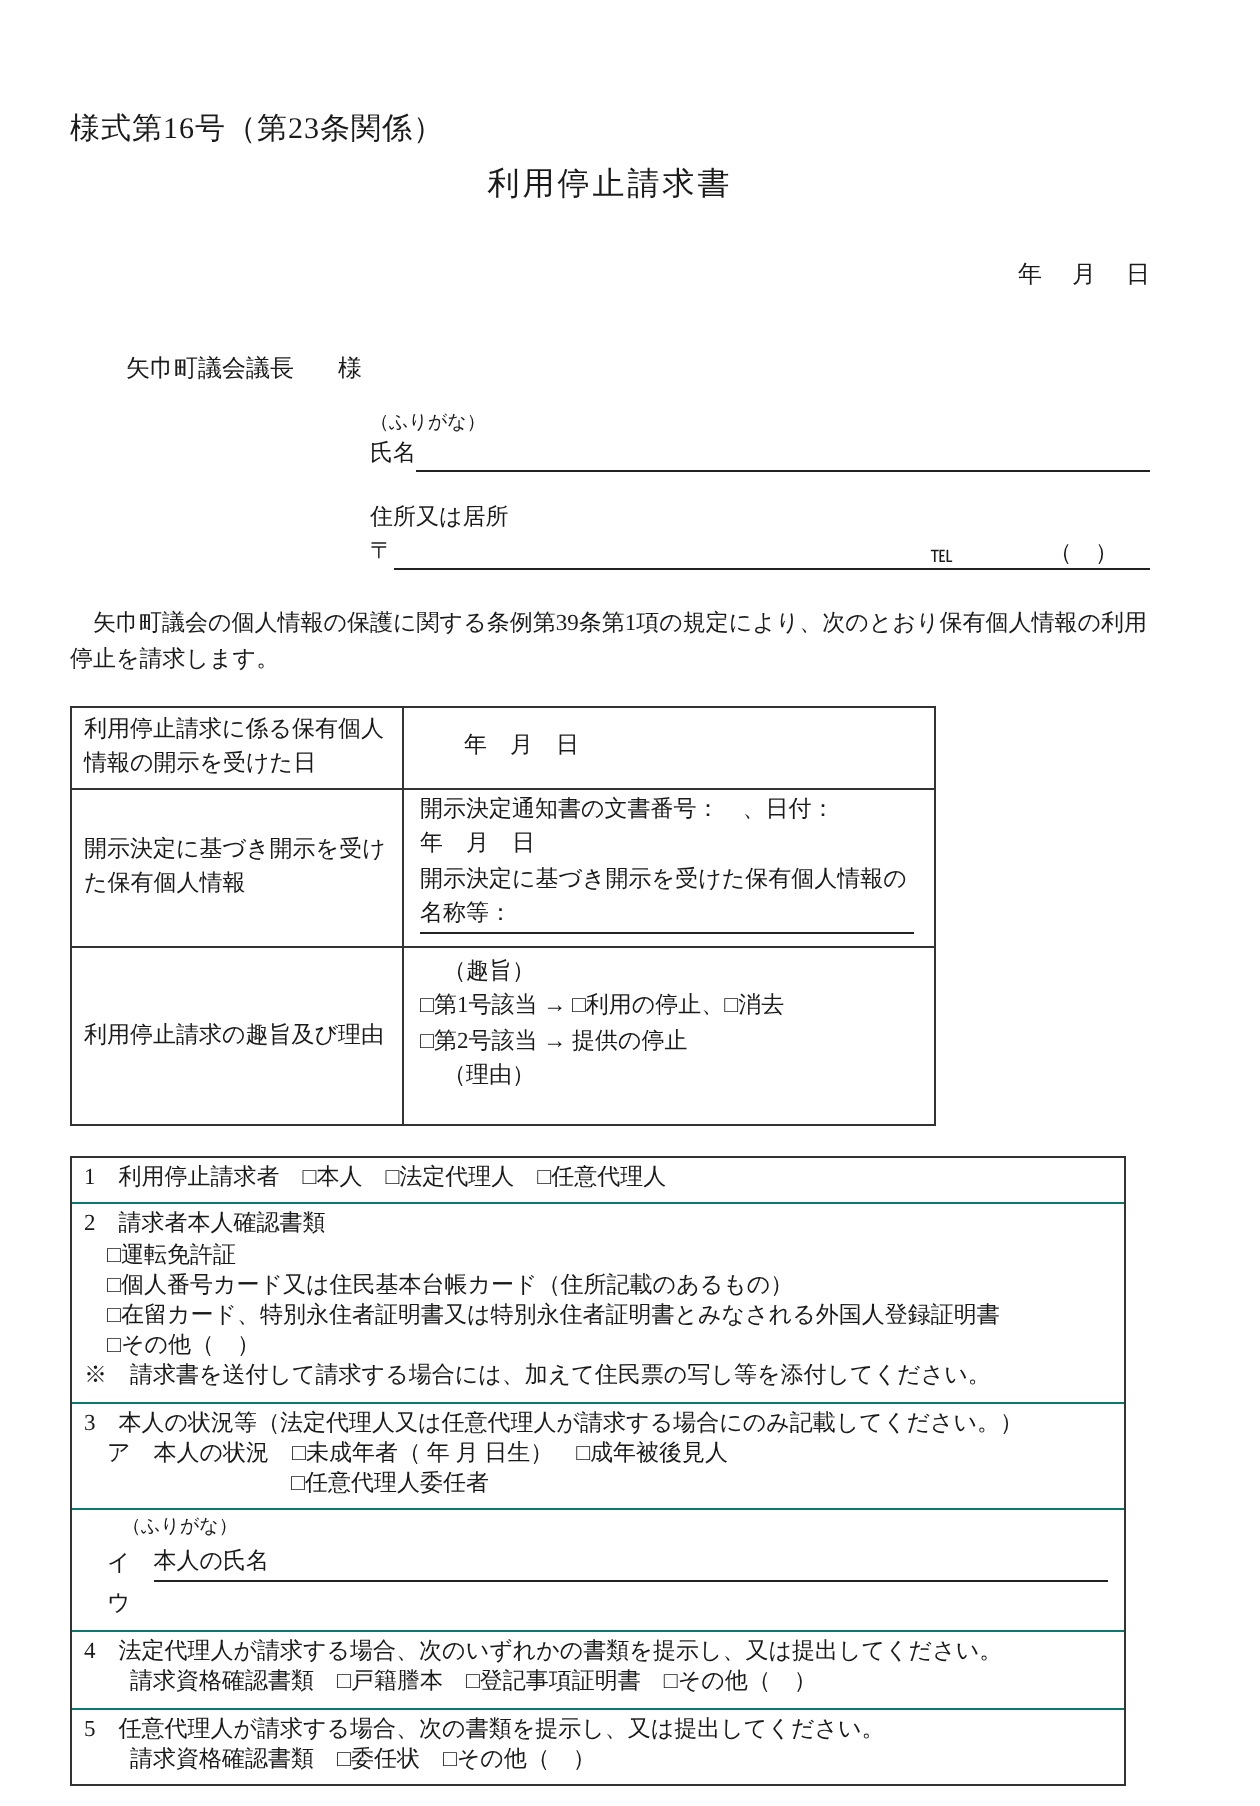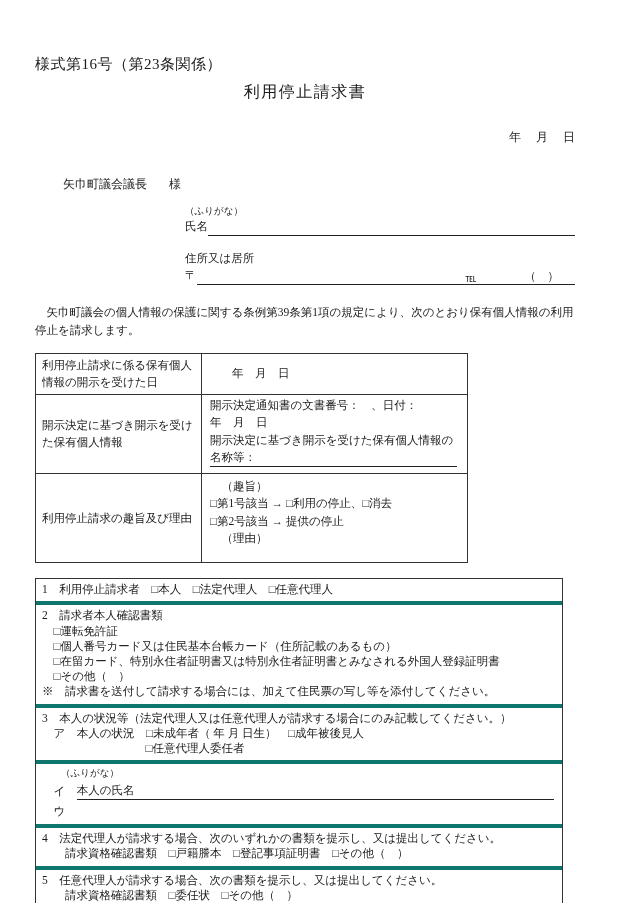--- a/index.html
+++ b/index.html
@@ -53,21 +53,21 @@
   td.val { padding: 2px 8px; line-height: 1.5; }
   .val-inner { white-space: pre-wrap; }
   .r1-val { padding-left: 22px; }
   td.r2val { vertical-align: top; }
   .r2cell { display: flex; flex-direction: column; min-height: 56px; padding-bottom: 4px; }
   .cell-underline { margin-top: auto; border-bottom: 1px solid #222; height: 0; margin-left: 0; margin-right: 2px; }
   .r3cell { min-height: 84px; padding-top: 2px; }
   .tline { white-space: pre-wrap; }
 
   .t2 { margin-top: 15px; width: 528px; border: 1px solid #333; font-size: 11.5px; }
-  .t2row { border-top: 4px solid #0f766e; padding: 3px 6px 4px 6px; line-height: 1.38; }
+  .t2row { border-top: 1px solid #0f766e; padding: 3px 6px 4px 6px; line-height: 1.38; }
   .t2row:first-child { border-top: none; }
   .t2 .tline { line-height: 15.2px; }
   .flex-ul-line { display: flex; align-items: flex-end; white-space: pre; height: 20px; }
   .flex-ul-line .ul-fill { flex: 1; border-bottom: 1px solid #222; margin-right: 2px; white-space: pre; }
   .furigana-inline { font-size: 9.5px; line-height: 13px; white-space: pre; }
 </style>
 </head>
 <body>
 
 <div class="page">

